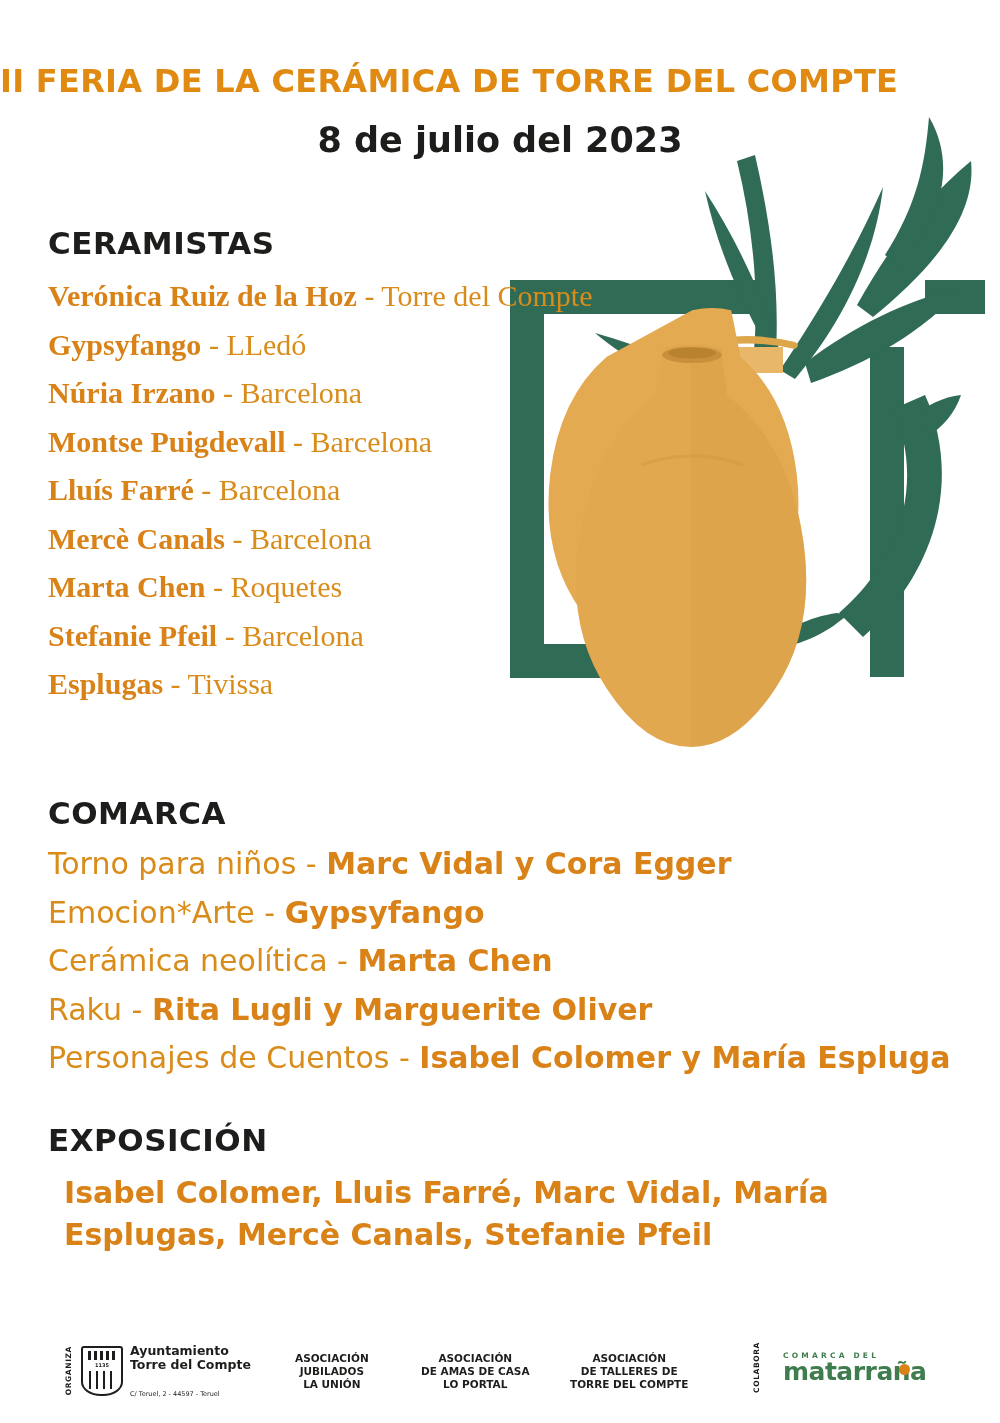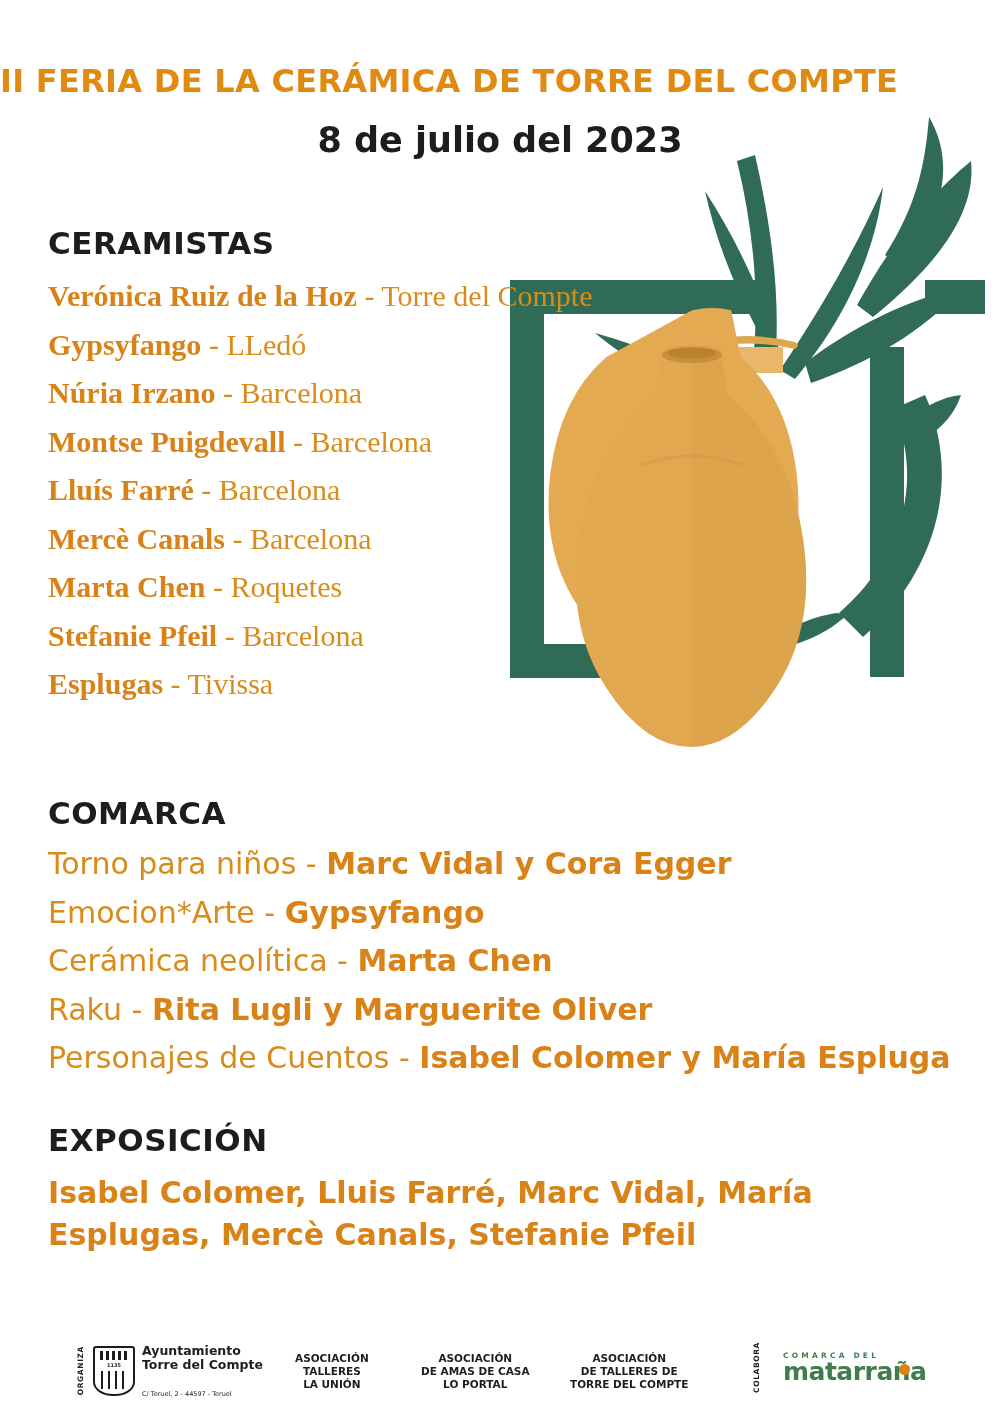--- a/index.html
+++ b/index.html
@@ -83,21 +83,21 @@
     font-size: 30px;
     line-height: 48.5px;
     color: #d98c1a;
     white-space: nowrap;
   }
   .b { font-weight: bold; color: #d98218; }
   .n { font-weight: normal; color: #d98c1a; }
 
   .expo {
     position: absolute;
-    left: 48px;
+    left: 64px;
     top: 1172px;
     width: 920px;
     font-size: 30px;
     line-height: 42px;
     font-weight: bold;
     color: #d98218;
   }
 
   
   .footer {
@@ -260,40 +260,40 @@
     <li><span class="n">Cerámica neolítica</span><span class="n"> - </span><span class="b">Marta Chen</span></li>
     <li><span class="n">Raku</span><span class="n"> - </span><span class="b">Rita Lugli y Marguerite Oliver</span></li>
     <li><span class="n">Personajes de Cuentos</span><span class="n"> - </span><span class="b">Isabel Colomer y María Espluga</span></li>
   </ul>
 
   <div class="section-head" id="head-exposicion">EXPOSICIÓN</div>
   <div class="expo">Isabel Colomer, Lluis Farré, Marc Vidal, María Esplugas, Mercè Canals, Stefanie Pfeil</div>
 
   <div class="footer">
 
-    <div class="foot-item" style="left:76px; top:14px;">
+    <div class="foot-item" style="left:64px; top:14px;">
       <div class="vert-label">ORGANIZA</div>
       <div style="display:flex;align-items:center;margin-left:8px;">
         <div class="crest">
           <div class="bars"></div>
           <div class="sub">1135</div>
           <div class="grid"></div>
         </div>
         <div class="ayto-text">
           <div class="l1">Ayuntamiento</div>
           <div class="l2">Torre del Compte</div>
           <div class="l3">C/ Teruel, 2 - 44597 - Teruel</div>
         </div>
       </div>
     </div>
 
     <div class="foot-item" style="left:295px; top:22px;">
       <div class="assoc">
         <div>ASOCIACIÓN</div>
-        <div>TALLERES</div>
+        <div>JUBILADOS</div>
         <div>LA UNIÓN</div>
       </div>
     </div>
 
     <div class="foot-item" style="left:421px; top:22px;">
       <div class="assoc">
         <div>ASOCIACIÓN</div>
         <div>DE AMAS DE CASA</div>
         <div>LO PORTAL</div>
       </div>

